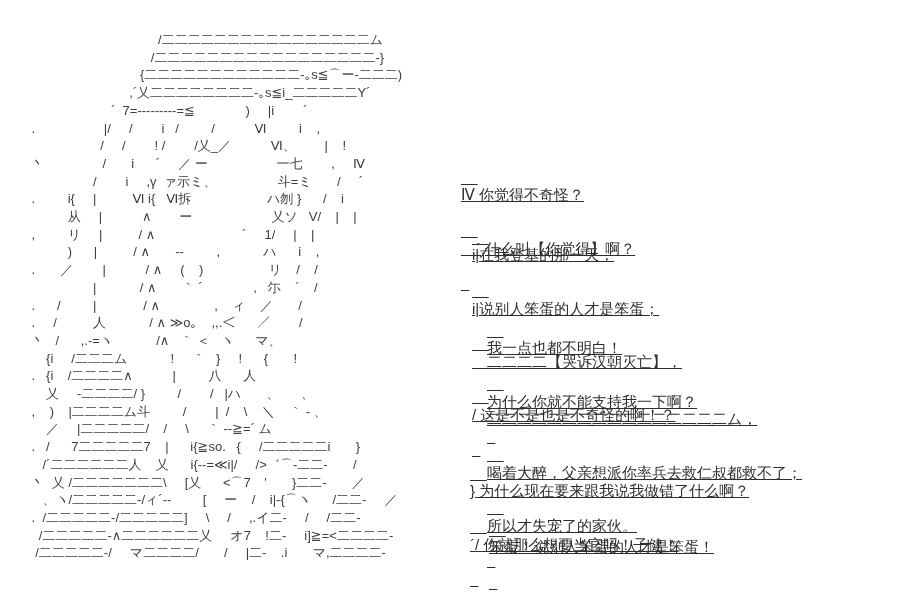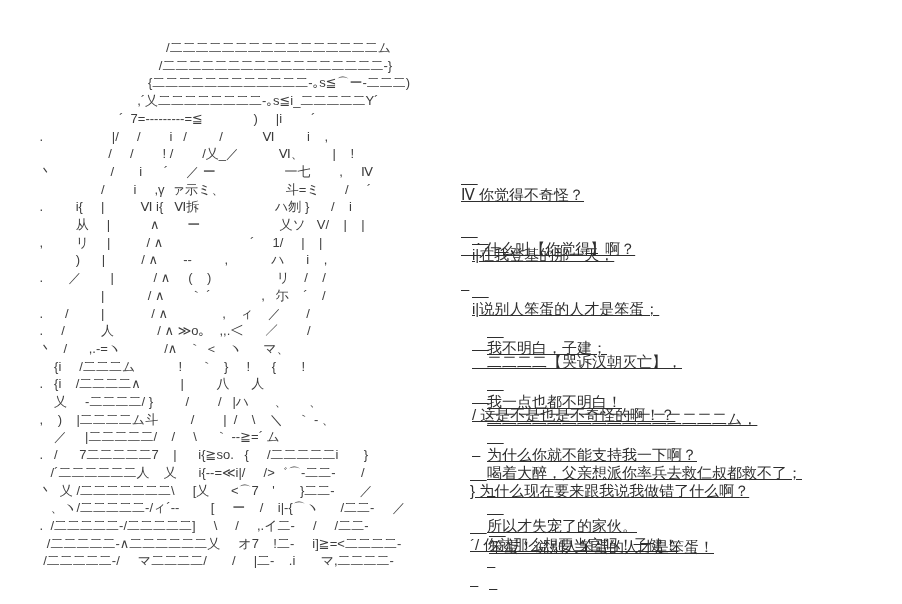--- a/index.html
+++ b/index.html
@@ -4,21 +4,21 @@
 <style>
   html,body{margin:0;padding:0}
   body{
     width:902px;height:604px;
     background:var(--bg,#ffffff);
     overflow:hidden;position:relative;
     font-family:"Liberation Sans","DejaVu Sans",sans-serif;
   }
   .canvas{position:absolute;inset:0}
   .aa{
-    position:absolute;left:28px;top:31px;margin:8px;
+    position:absolute;left:28px;top:31px;margin:0;
     font-family:"Liberation Sans","DejaVu Sans",sans-serif;
     font-size:13px;line-height:17.7px;
     color:var(--aa-ink,#3d3d3d);
     white-space:pre;letter-spacing:0;
   }
   .blk{
     position:absolute;
     font-size:15px;line-height:17.7px;
     color:var(--text-ink,#2e2e2e);
     white-space:pre;
@@ -68,21 +68,20 @@
   </div>
 
   <div class="blk" style="left:472px;top:211px">
     <div class="ln">i|在我登基的那一天，</div>
     <div class="ln">i|说别人笨蛋的人才是笨蛋；</div>
     <div class="ln">　二二二二【哭诉汉朝灭亡】，</div>
     <div class="ln">/ 这是不是也是不奇怪的啊！？</div>
   </div>
 
   <div class="blk" style="left:487px;top:304px">
-    <div class="ln">我不明白，子建；</div>
     <div class="ln">我一点也都不明白！</div>
     <div class="ln">为什么你就不能支持我一下啊？</div>
   </div>
 
   <div class="blk" style="left:487px;top:375px">
     <div class="ln">二二二二二二二二二二二二二二二二ム，</div>
     <div class="ln">喝着大醉，父亲想派你率兵去救仁叔都救不了；</div>
     <div class="ln">所以才失宠了的家伙。</div>
   </div>
 

